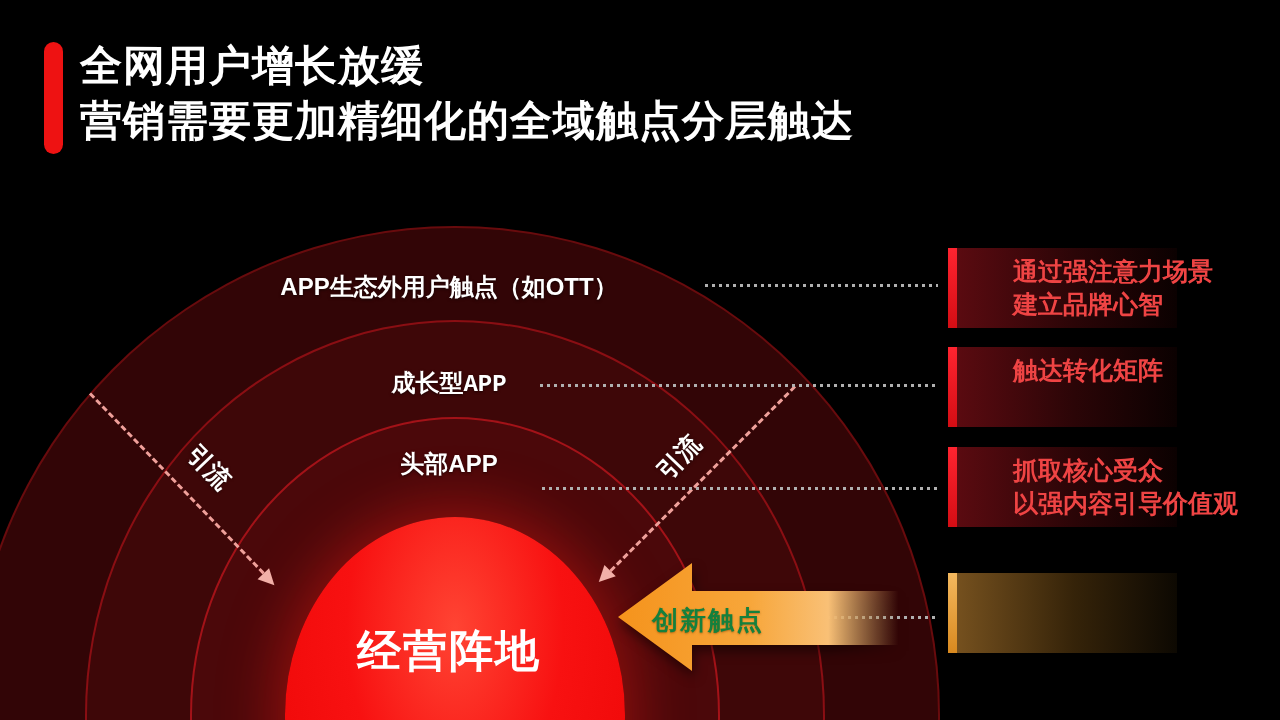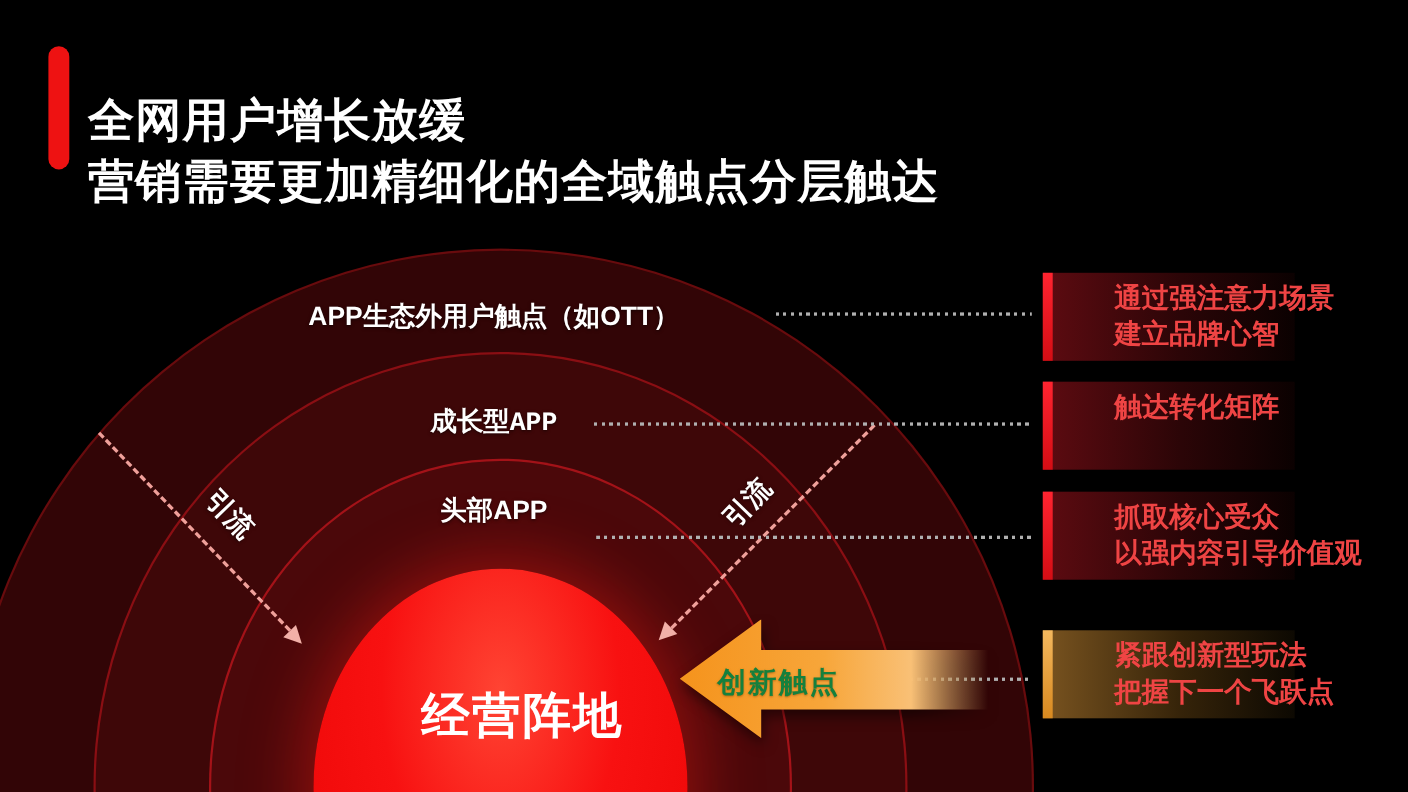--- a/index.html
+++ b/index.html
@@ -4,40 +4,40 @@
 <style>
   * { margin:0; padding:0; box-sizing:border-box; }
   html,body { background:#000; }
   body { font-family:"Liberation Sans","DejaVu Sans",sans-serif; }
   .slide { position:relative; width:1280px; height:720px; background:#000; overflow:hidden; }
 
   
   .title-accent { position:absolute; left:44px; top:42px; width:19px; height:112px;
                   border-radius:10px; background:#ee1212; }
   .title { position:absolute; left:80px; top:38px; color:#ffffff; font-size:42px;
-           font-weight:800; line-height:55px; letter-spacing:1px; white-space:nowrap;margin-top:44px; }
+           font-weight:800; line-height:55px; letter-spacing:1px; white-space:nowrap; }
 
   
   .ring { position:absolute; border-radius:50%; }
   .ring-outer { left:-30px; top:226px; width:970px; height:978px;
                 background:#320506; border:2px solid rgba(150,16,20,.55); }
   .ring-mid   { left:85px;  top:320px; width:740px; height:790px;
                 background:#3e0708; border:2px solid rgba(190,20,26,.6); }
   .ring-inner { left:190px; top:417px; width:530px; height:596px;
                 background:#4b080a; border:2px solid rgba(210,25,32,.65); }
   .core { left:285px; top:517px; width:340px; height:396px; position:absolute; border-radius:50%;
           background:radial-gradient(ellipse at 50% 28%, #ff4433 0%, #f81111 45%, #ec0505 100%);
           box-shadow:0 0 55px 12px rgba(250,30,20,.38); }
 
   
   .ring-label { position:absolute; color:#fff; font-weight:700; font-size:24px;
                 transform:translate(-50%,-50%); white-space:nowrap;
                 text-shadow:0 1px 3px rgba(0,0,0,.6); }
   .core-label { position:absolute; color:#fff; font-weight:800; font-size:44px;
-                transform:translate(-50%,-50%); white-space:nowrap; letter-spacing:2px;margin-left:26px; }
+                transform:translate(-50%,-50%); white-space:nowrap; letter-spacing:2px; }
 
   
   .dotline { position:absolute; height:3px;
              background-image:repeating-linear-gradient(90deg,#b0b0b0 0,#b0b0b0 3px,transparent 3px,transparent 7px); }
 
   
   .dash-arrow { position:absolute; height:0; border-top:3px dashed #efa09a; transform-origin:0 50%; }
   .dash-arrow::after { content:""; position:absolute; right:-16px; top:-9px; width:0; height:0;
                        border-left:16px solid #f2b0a8; border-top:8px solid transparent;
                        border-bottom:8px solid transparent; }
@@ -120,19 +120,15 @@
     <div class="bg"></div>
     <div class="bar"></div>
     <div class="txt">
       <div>抓取核心受众</div>
       <div>以强内容引导价值观</div>
     </div>
   </div>
   <div class="callout gold" style="top:573px;">
     <div class="bg"></div>
     <div class="bar"></div>
-    <div class="txt">
-      <div>紧跟创新型玩法</div>
-      <div>把握下一个飞跃点</div>
-    </div>
   </div>
 
 </div>
 
 </body></html>

